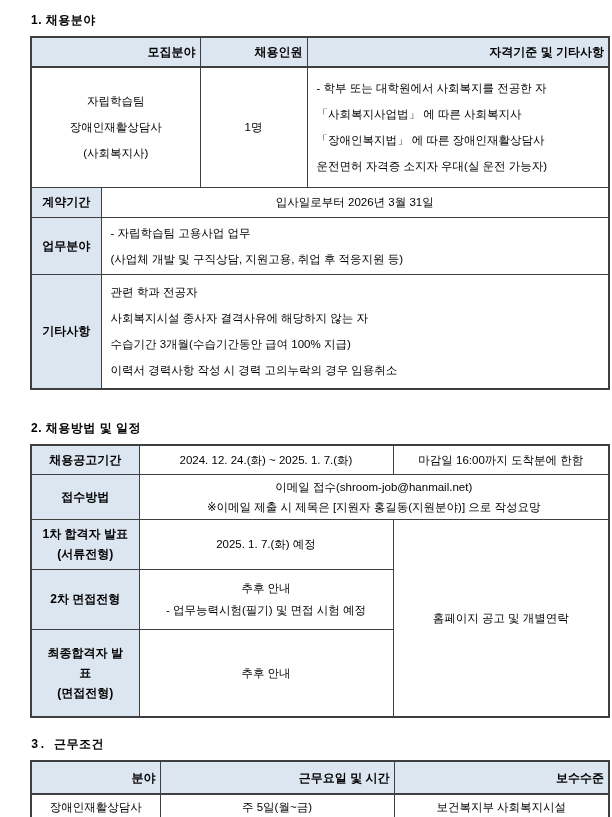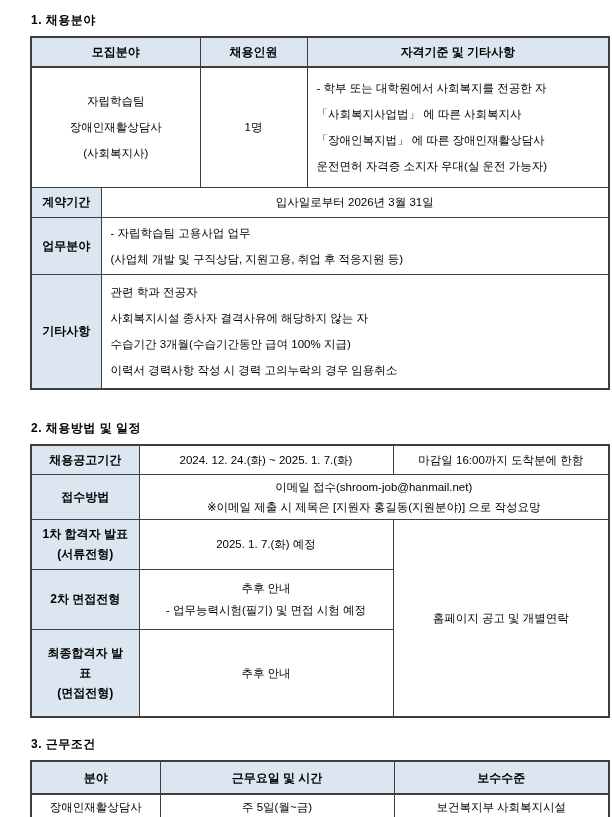--- a/index.html
+++ b/index.html
@@ -12,21 +12,21 @@
   }
   .page { padding: 12px 0 0 30px; width: 612px; }
 
   .section-title {
     font-size: 12px;
     font-weight: bold;
     letter-spacing: 0.5px;
     margin: 0 0 7px 1px;
   }
   .gap-s2 { margin-top: 30px; }
-  .gap-s3 { margin-top: 18px; }
+  .gap-s3 { margin-top: 18px; font-family: Liberation Mono, monospace; }
 
   table {
     border-collapse: collapse;
     table-layout: fixed;
     width: 578px;
     border: 2px solid #3f3f3f;
   }
   td {
     border: 1px solid #3f3f3f;
     font-size: 11.5px;
@@ -34,21 +34,21 @@
     vertical-align: middle;
     padding: 2px 4px;
     overflow: hidden;
   }
   .hd, .lbl {
     background: #dce6f1;
     font-weight: bold;
     text-align: center;
     font-size: 12px;
   }
-  .hdr-b { border-bottom-width: 2px; }
+  .hdr-b { border-bottom-width: 2px; text-align: right; }
   .ctr { text-align: center; }
   .lft { text-align: left; padding-left: 9px; padding-right: 6px; }
   .pre { white-space: pre-line; }
   .lh26 { line-height: 26px; }
   .lh22 { line-height: 22px; }
 
   
   .t1r1 td { height: 30px; }
   .t1r2 td { height: 120px; }
   .t1r3 td { height: 30px; }

